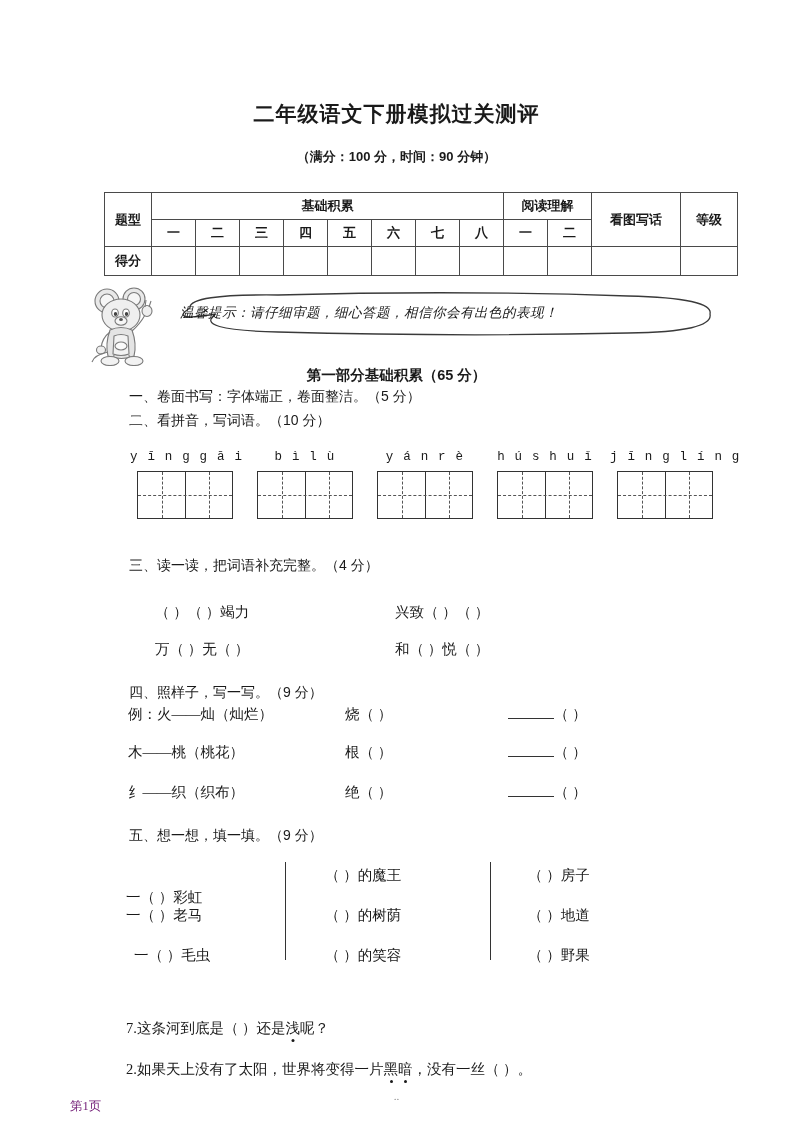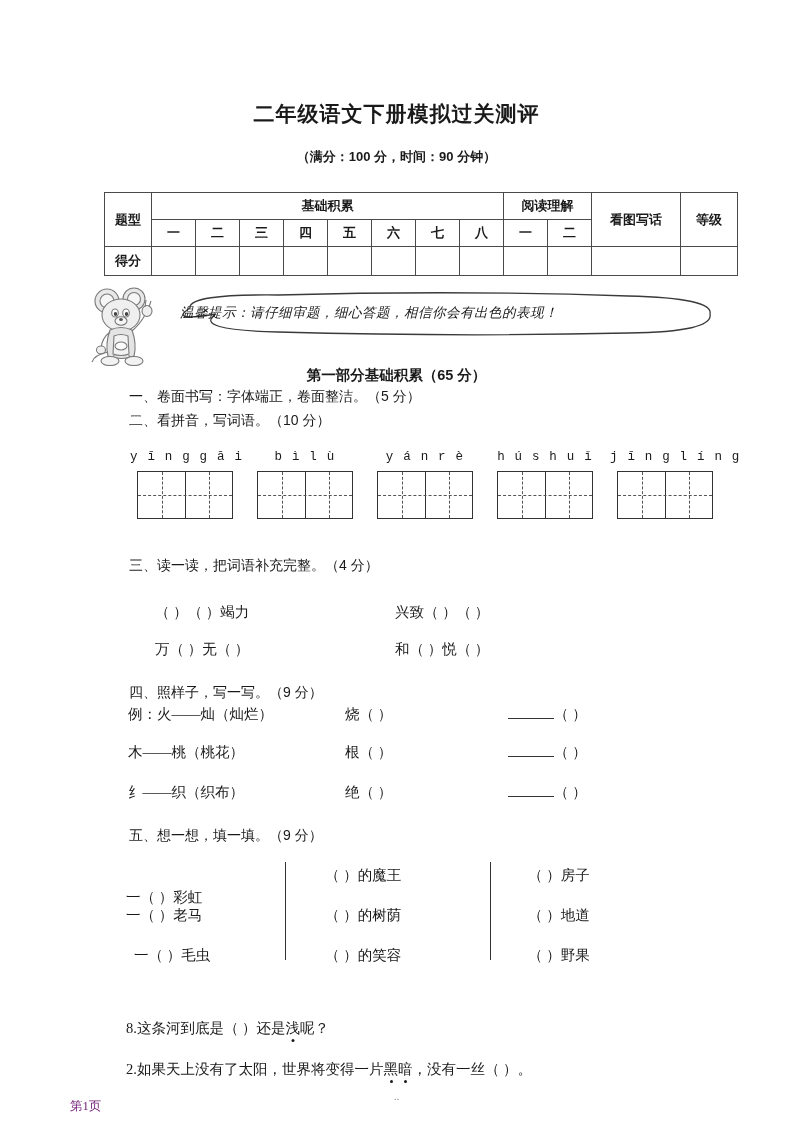--- a/index.html
+++ b/index.html
@@ -447,21 +447,21 @@
   <div class="fill-row" style="top:906px;left:126px;">一（        ）老马</div>
   <div class="fill-row" style="top:906px;left:325px;">（        ）的树荫</div>
   <div class="fill-row" style="top:906px;left:528px;">（        ）地道</div>
 
   <div class="fill-row" style="top:946px;left:134px;">一（        ）毛虫</div>
   <div class="fill-row" style="top:946px;left:325px;">（        ）的笑容</div>
   <div class="fill-row" style="top:946px;left:528px;">（        ）野果</div>
 
 
   <div class="fill-row" style="top:1019px;left:126px;">
-    <span>8.这条河到底是（        ）还是</span><span class="dotted">浅</span><span>呢？</span>
+    <span>7.这条河到底是（        ）还是</span><span class="dotted">浅</span><span>呢？</span>
   </div>
 
   <div class="fill-row" style="top:1060px;left:126px;">
     <span>2.如果天上没有了太阳，世界将变得一片</span><span class="dotted2">黑暗</span><span>，没有一丝（        ）。</span>
   </div>
 
   <div class="footer-dots">..</div>
   <div class="footer">第1页</div>
 
 </div>

